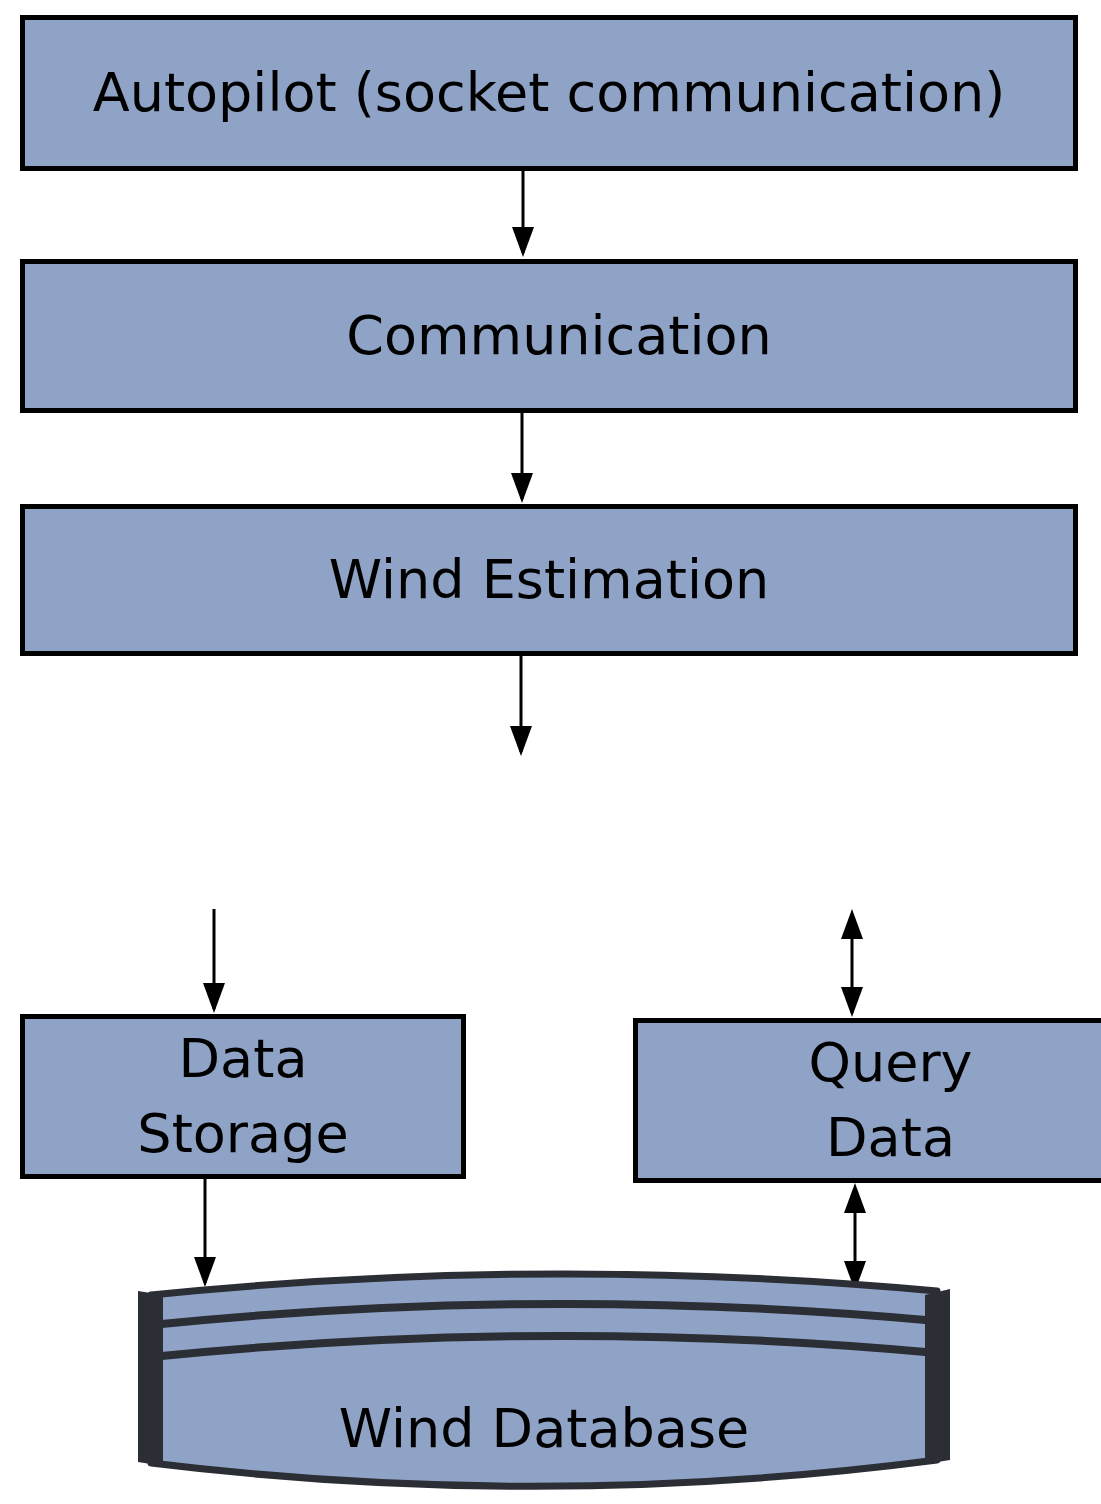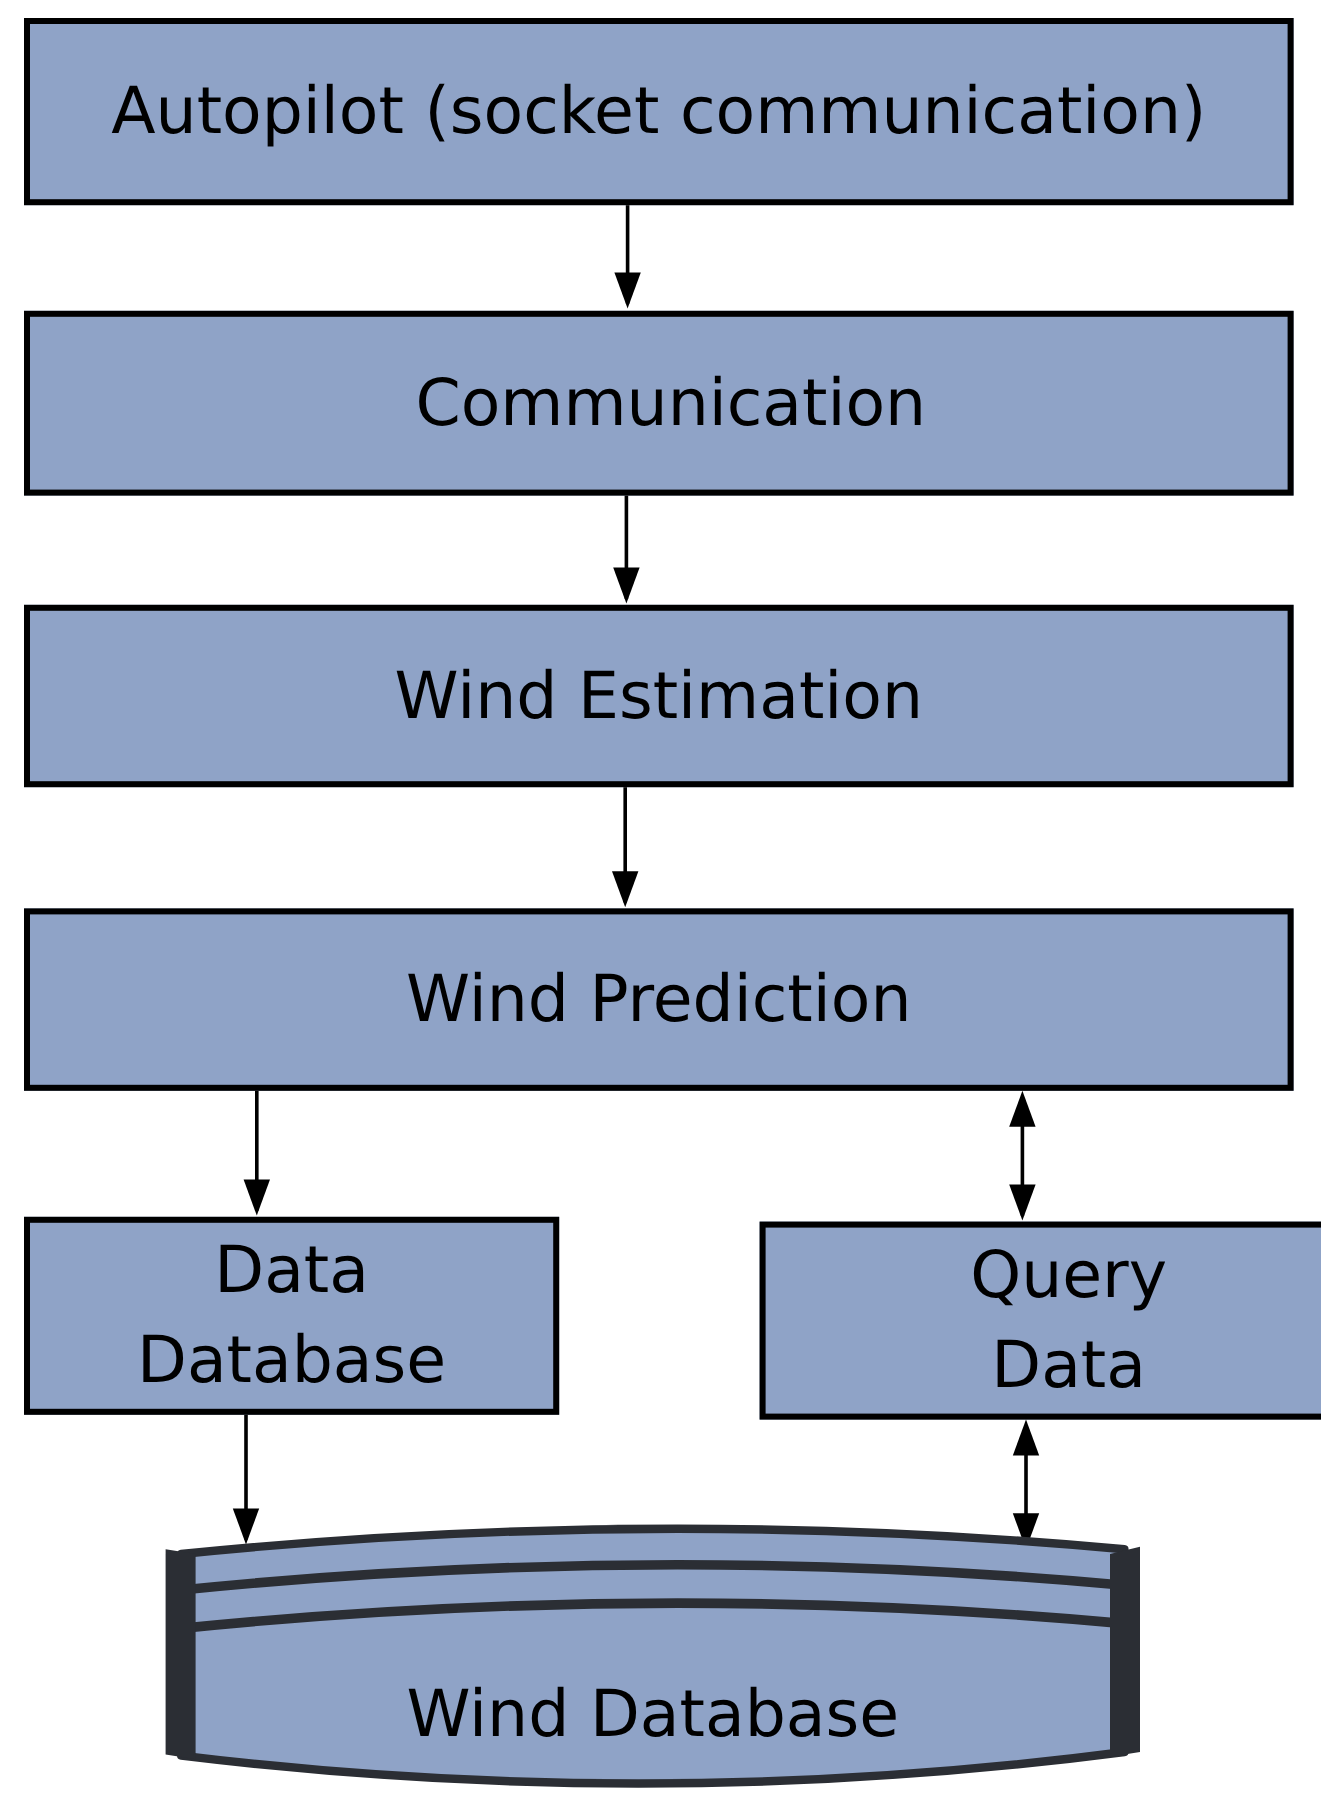--- a/index.html
+++ b/index.html
@@ -112,38 +112,35 @@
 
   <div class="node" id="n-wind-estimation">
     <span class="node-label">Wind Estimation</span>
   </div>
 
   <div class="arrow" id="a3">
     <div class="line"></div>
     <div class="head down"></div>
   </div>
 
-  <div class="node" id="n-wind-prediction">
-    <span class="node-label">Wind Prediction</span>
-  </div>
 
   <div class="arrow" id="a4">
     <div class="line"></div>
     <div class="head down"></div>
   </div>
 
   <div class="arrow double" id="a5">
     <div class="line"></div>
     <div class="head up"></div>
     <div class="head down"></div>
   </div>
 
   <div class="node" id="n-data-storage">
     <span class="node-label">Data</span>
-    <span class="node-label">Database</span>
+    <span class="node-label">Storage</span>
   </div>
 
   <div class="node" id="n-query-data">
     <span class="node-label">Query</span>
     <span class="node-label">Data</span>
   </div>
 
   <div class="arrow" id="a6">
     <div class="line"></div>
     <div class="head down"></div>

